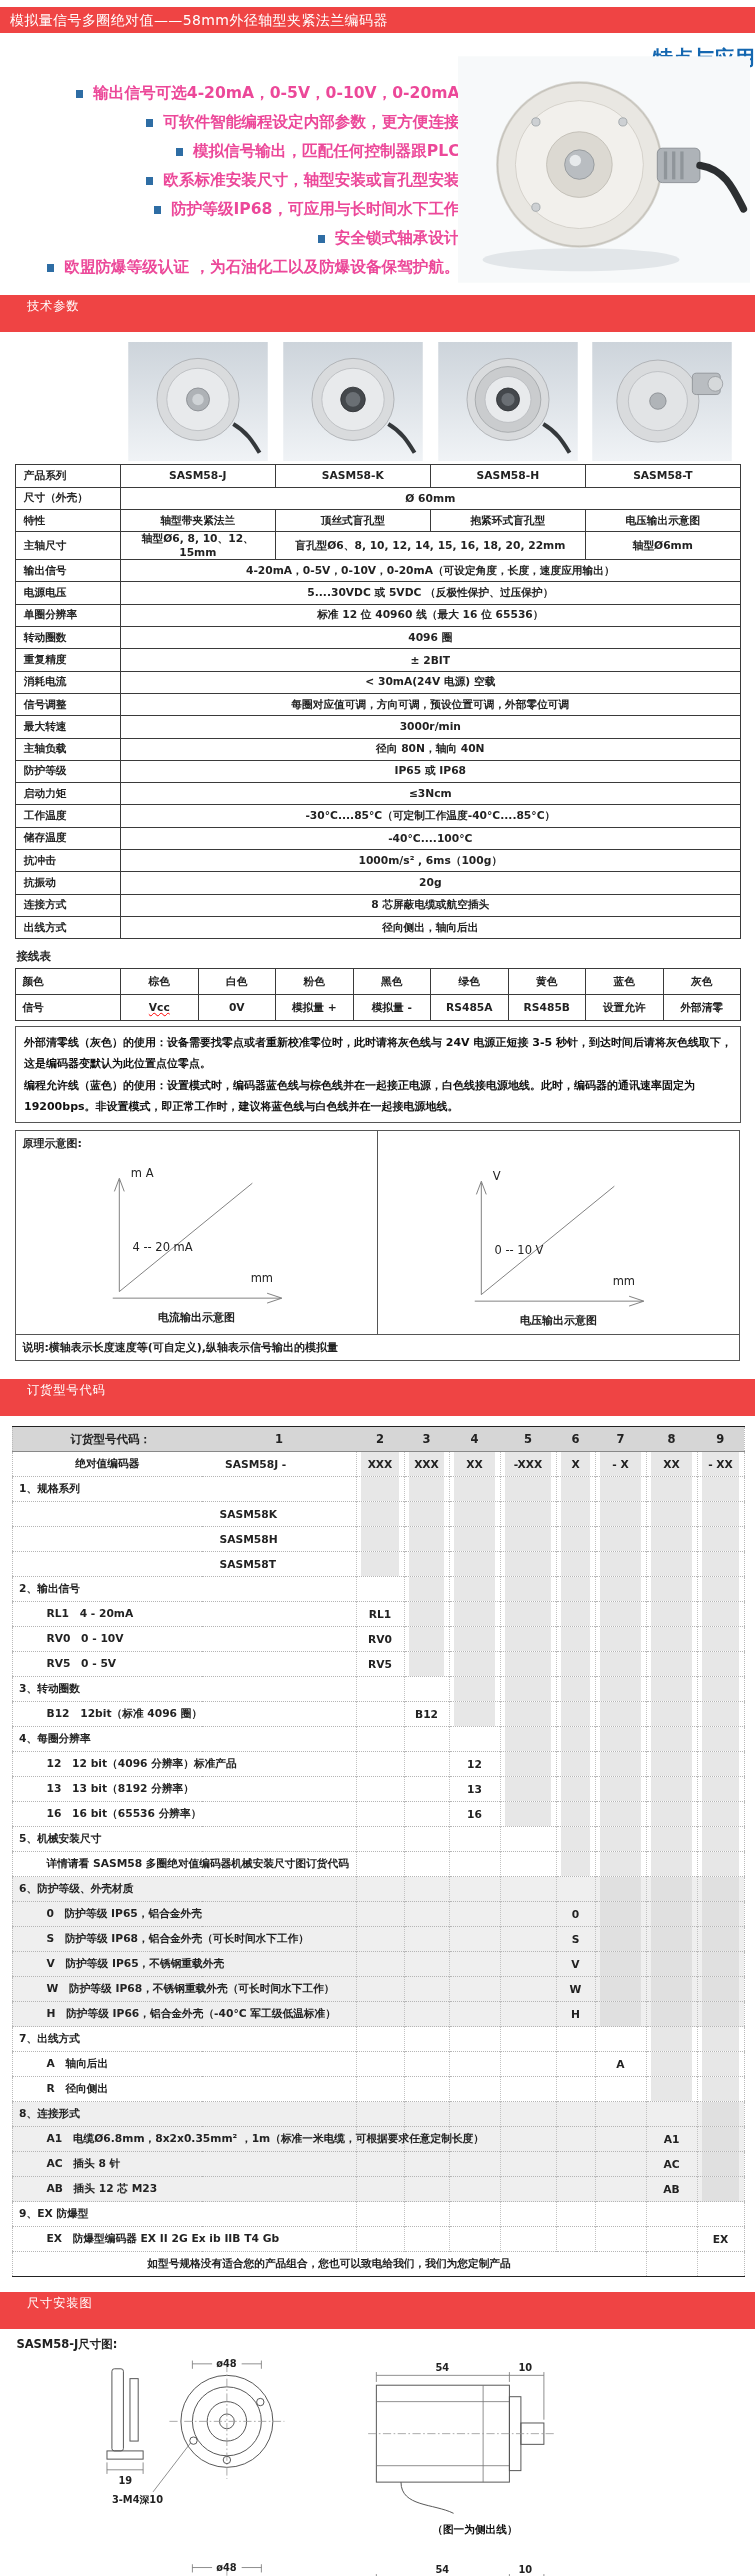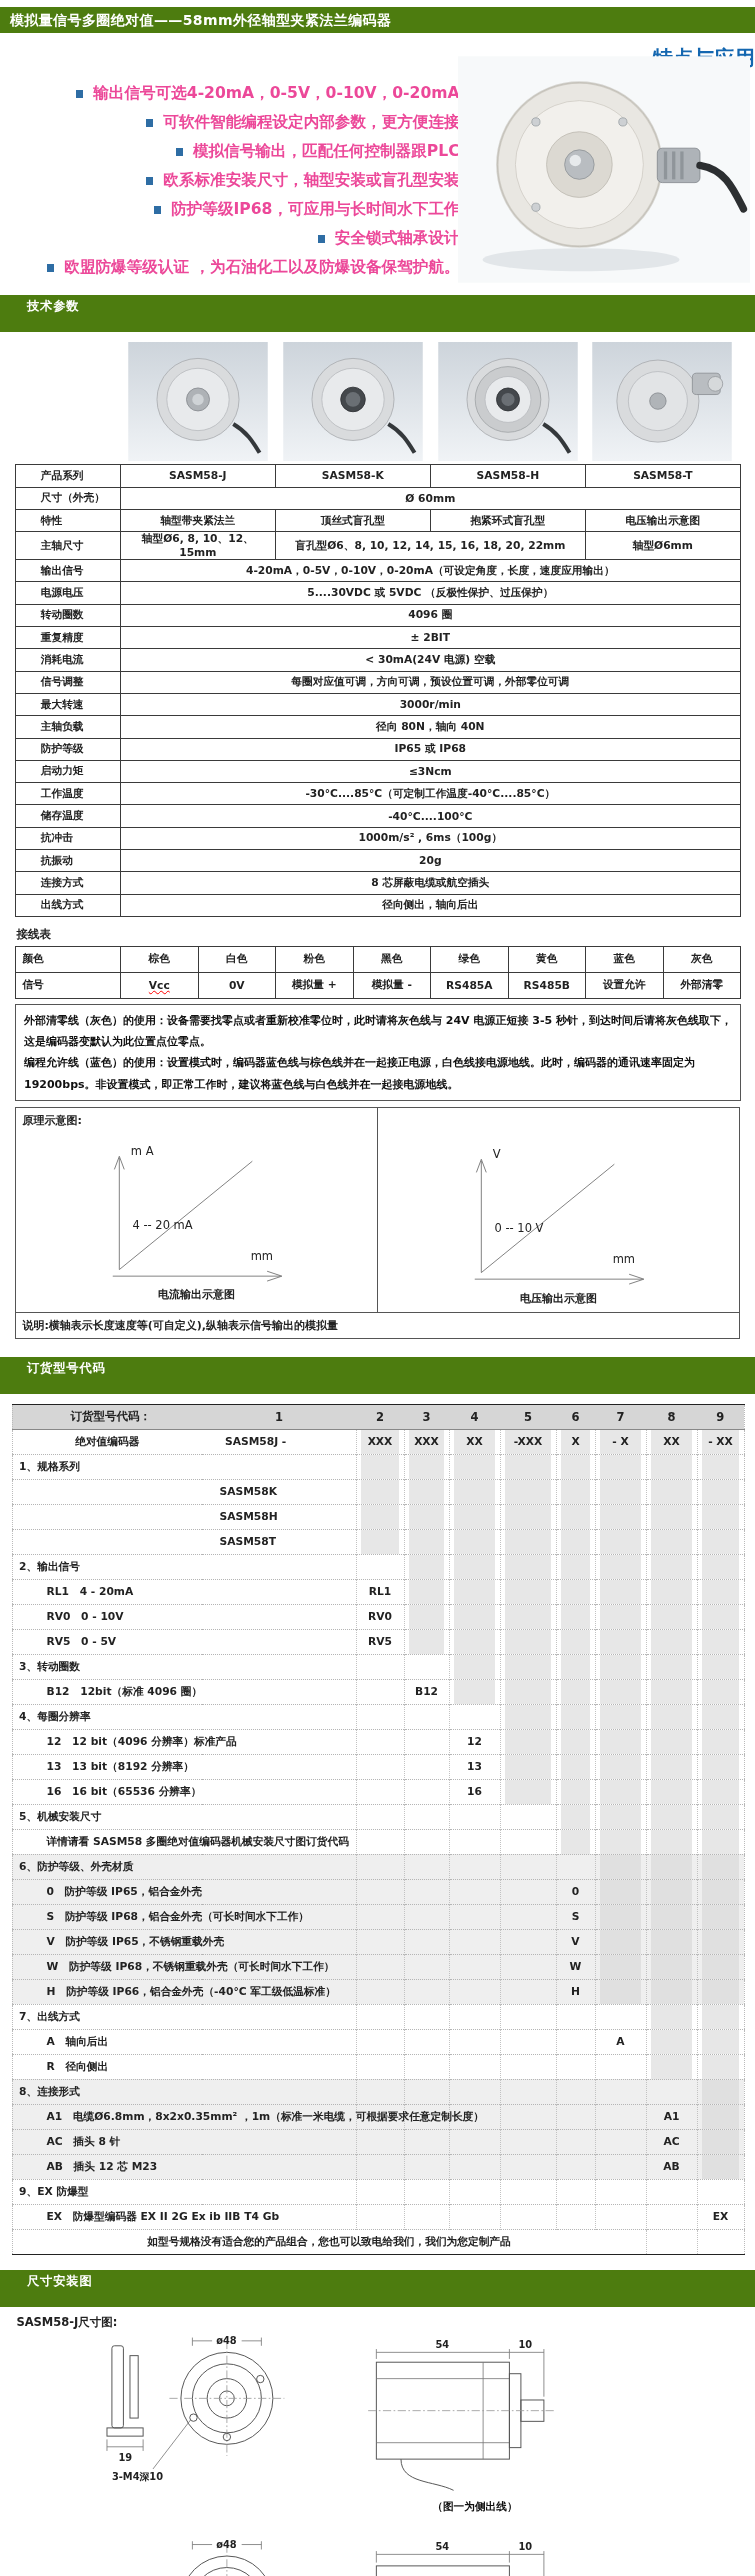--- a/index.html
+++ b/index.html
@@ -1,36 +1,36 @@
 <!DOCTYPE html>
 <html style="font-size:13px"><head>
 <meta charset="utf-8">
 <style>
   html,body{margin:0;padding:0;background:#fff;}
   body{width:755px;font-family:"DejaVu Sans","Liberation Sans",sans-serif;color:#222;}
-  .bar{background:#4d7c0f;color:#fff;font-weight:bold;}
+  .bar{background:#ef4444;color:#fff;font-weight:normal;}
   #title-bar{margin-top:6.6px;height:26px;line-height:26px;font-size:14px;padding-left:9.9px;letter-spacing:0.4px;}
   .section-bar{height:37px;line-height:23px;font-size:12.3px;padding-left:27px;letter-spacing:0.8px;}
 
   
   #features{position:relative;min-height:251px;text-align:right;}
   #features h2{color:#1467b0;font-size:20.5px;margin:11.5px 0 6.6px 23px;}
   #feature-list{list-style:none;margin:3.3px 0 0 24.6px;padding:0;width:435px;}
   #feature-list li{font-size:15.6px;line-height:29px;color:#ec4899;font-weight:600;white-space:nowrap;}
   #feature-list li::before{content:'';display:inline-block;width:7.4px;height:7.4px;background:#2e6da4;margin-right:9.9px;}
   #feature-photo{position:absolute;top:11.5px;right:4.9px;}
 
   
   #product-images{display:flex;margin:9.9px 0 0 128px;gap:14.8px;}
   .pimg{width:140px;height:119px;display:block;}
 
   
   #tech-table{margin:3.3px 0 0 14.8px;border-collapse:collapse;width:726px;table-layout:fixed;border:1.6px solid #333;}
   #tech-table td{border:0.8px solid #3a3a3a;height:21.3px;font-size:10.7px;padding:0 3.3px;}
-  #tech-table td.lbl{font-weight:bold;text-align:left;padding-left:25px;}
+  #tech-table td.lbl{font-weight:bold;text-align:left;padding-left:8px;}
   #tech-table td.val{text-align:center;font-weight:bold;}
 
   #wiring-label{font-size:11.5px;font-weight:bold;margin:9.9px 0 4.1px 16.4px;}
   #wiring-table{margin:0 0 0 14.8px;border-collapse:collapse;width:726px;table-layout:fixed;border:1.6px solid #333;}
   #wiring-table td{border:0.8px solid #3a3a3a;height:23px;font-size:10.7px;text-align:center;font-weight:bold;}
   #wiring-table td.lbl{text-align:left;padding-left:6.6px;}
   .wavy{text-decoration:underline wavy red;text-decoration-thickness:0.8px;}
 
   #notes-box{margin:4.9px 0 0 14.8px;width:708px;border:1.2px solid #555;padding:4.9px 8.2px;font-size:11px;font-weight:bold;line-height:21.3px;color:#111;}
   #notes-box .note{margin:0;}
@@ -193,20 +193,24 @@
       </tr>
       <tr>
         <td class="lbl">输出信号</td>
         <td class="val" colspan="4">4-20mA，0-5V，0-10V，0-20mA（可设定角度，长度，速度应用输出）</td>
       </tr>
       <tr>
         <td class="lbl">电源电压</td>
         <td class="val" colspan="4">5....30VDC  或  5VDC  （反极性保护、过压保护）</td>
       </tr>
       <tr>
+        <td class="lbl">单圈分辨率</td>
+        <td class="val" colspan="4">标准 12 位 40960 线（最大 16 位 65536）</td>
+      </tr>
+      <tr>
         <td class="lbl">转动圈数</td>
         <td class="val" colspan="4">4096 圈</td>
       </tr>
       <tr>
         <td class="lbl">重复精度</td>
         <td class="val" colspan="4">± 2BIT</td>
       </tr>
       <tr>
         <td class="lbl">消耗电流</td>
         <td class="val" colspan="4">&lt; 30mA(24V 电源) 空载</td>

